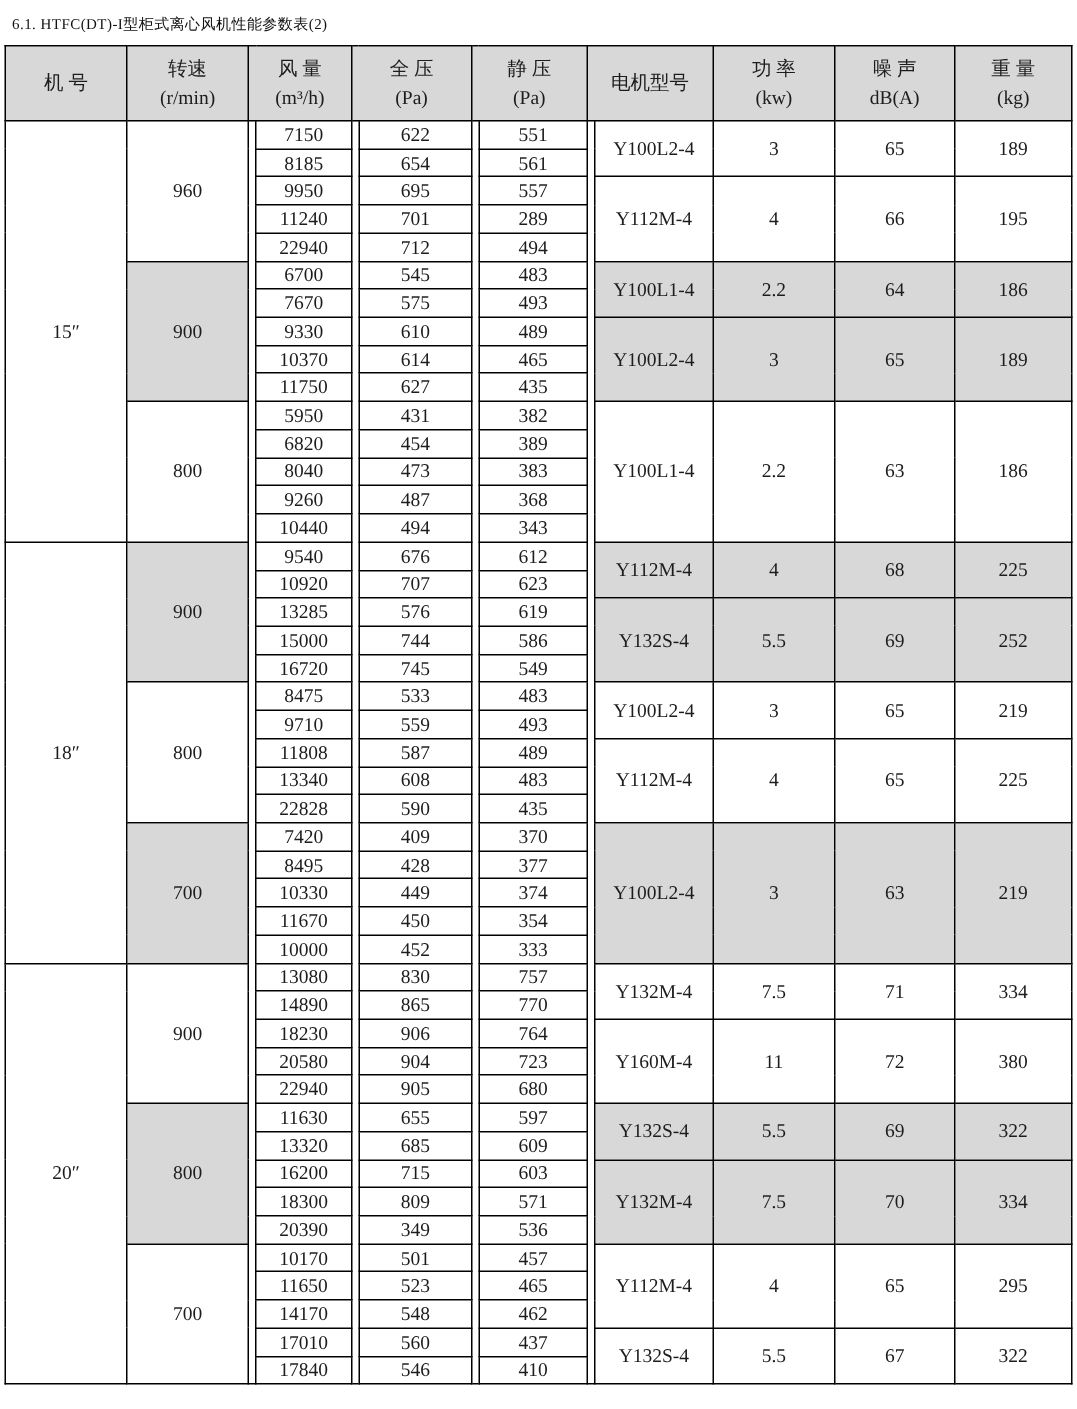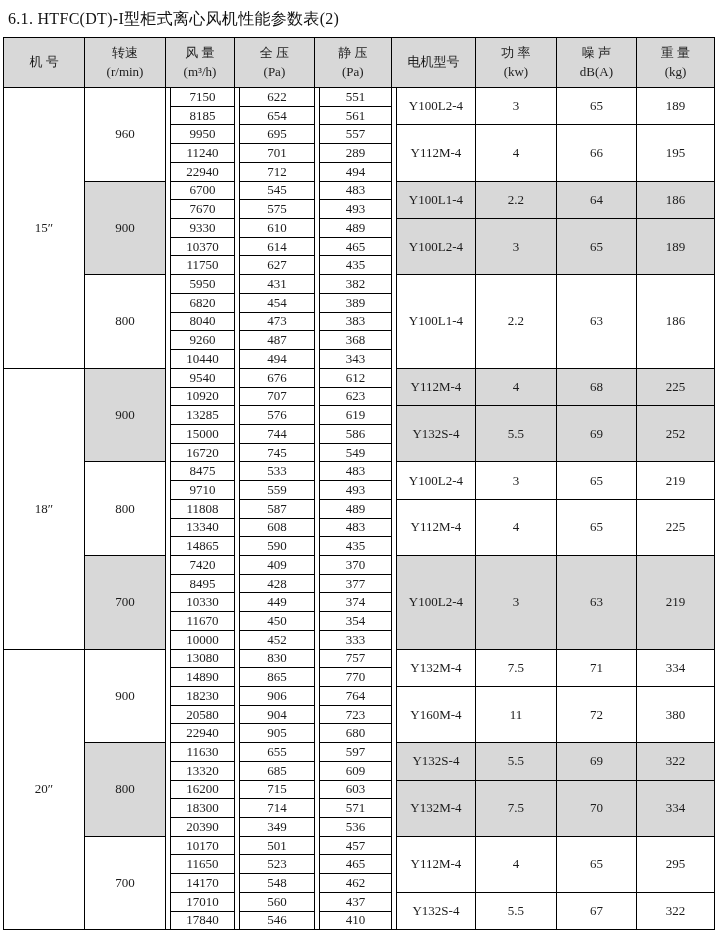--- a/index.html
+++ b/index.html
@@ -6,21 +6,21 @@
   .page{
     position:relative;
     width:718px;height:939px;
     background:#fff;
     font-family:"Liberation Serif","DejaVu Serif",serif;
     color:#1c1c1c;
     overflow:hidden;
   }
   .title{
     padding:9px 0 7px 8px;
-    font-size:16px;
+    font-size:10px;
     letter-spacing:0.3px;
     color:#111;
   }
   table.fan{
     border-collapse:collapse;
     table-layout:fixed;
     width:712px;
     margin-left:3px;
     border:1px solid #000;
   }
@@ -271,21 +271,21 @@
           <td class="c" rowspan="3">4</td>
           <td class="c" rowspan="3">65</td>
           <td class="c" rowspan="3">225</td>
         </tr>
         <tr>
           <td class="box">13340</td>
           <td class="box">608</td>
           <td class="box">483</td>
         </tr>
         <tr>
-          <td class="box">14865</td>
+          <td class="box">22828</td>
           <td class="box">590</td>
           <td class="box">435</td>
         </tr>
         <tr>
           <td class="c sh" rowspan="5">700</td>
           <td class="box">7420</td>
           <td class="box">409</td>
           <td class="box">370</td>
           <td class="c sh" rowspan="5">Y100L2-4</td>
           <td class="c sh" rowspan="5">3</td>
@@ -366,21 +366,21 @@
           <td class="box">16200</td>
           <td class="box">715</td>
           <td class="box">603</td>
           <td class="c sh" rowspan="3">Y132M-4</td>
           <td class="c sh" rowspan="3">7.5</td>
           <td class="c sh" rowspan="3">70</td>
           <td class="c sh" rowspan="3">334</td>
         </tr>
         <tr>
           <td class="box">18300</td>
-          <td class="box">714</td>
+          <td class="box">809</td>
           <td class="box">571</td>
         </tr>
         <tr>
           <td class="box">20390</td>
           <td class="box">349</td>
           <td class="box">536</td>
         </tr>
         <tr>
           <td class="c" rowspan="5">700</td>
           <td class="box">10170</td>

